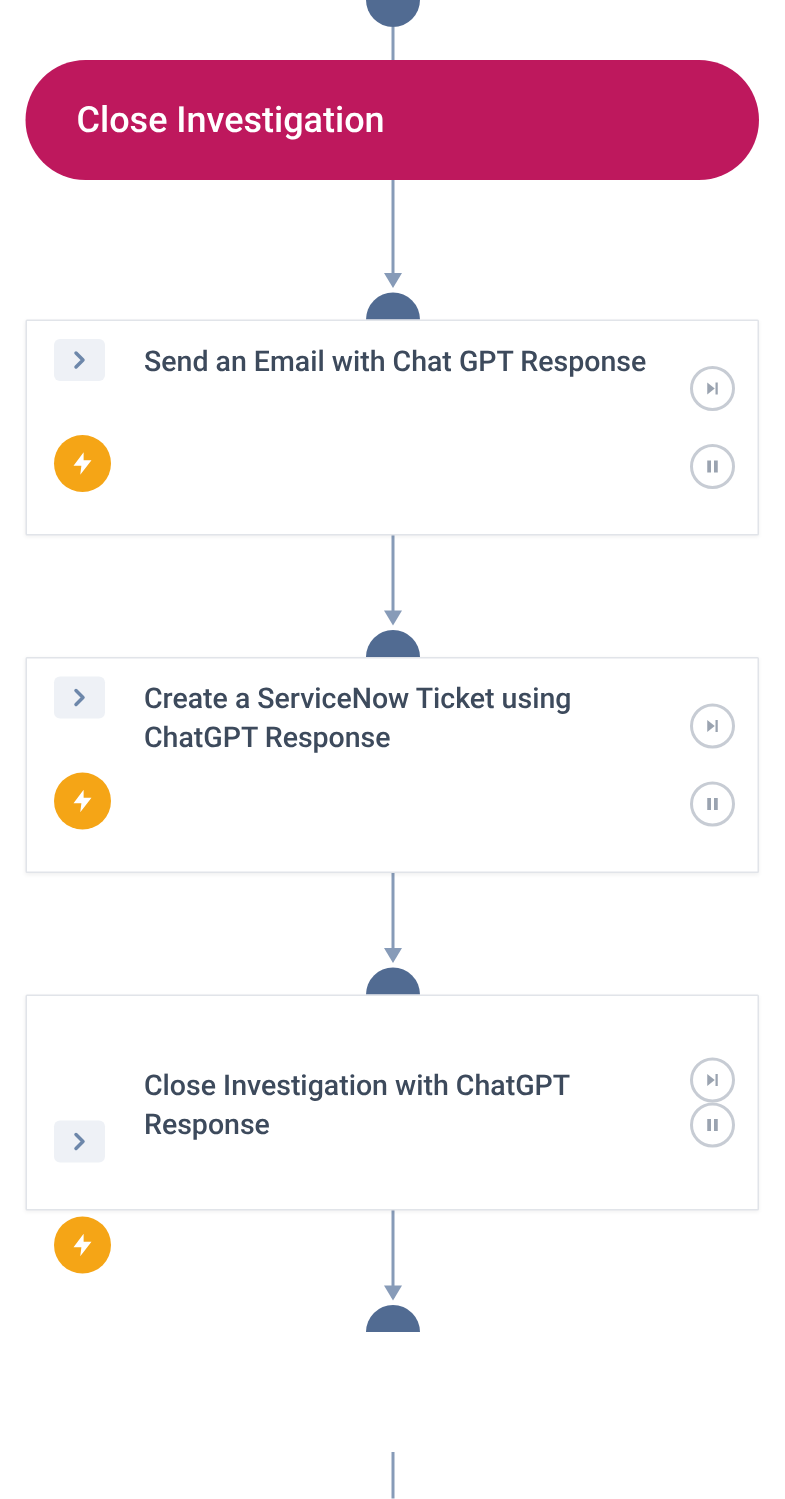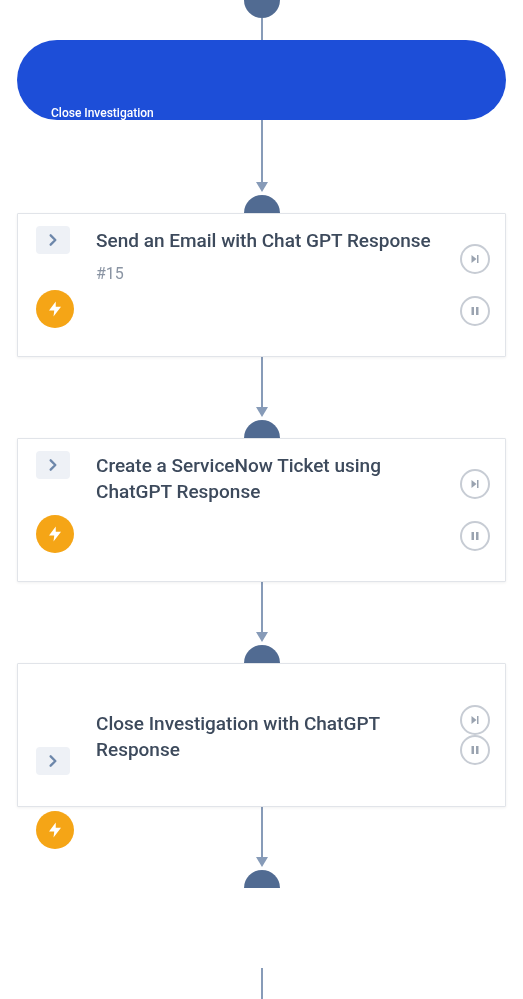--- a/index.html
+++ b/index.html
@@ -40,27 +40,27 @@
       background: #516b92;
       z-index: 1;
     }
     .cap-top { border-radius: 0 0 18px 18px; }
     .cap-bottom { border-radius: 18px 18px 0 0; }
     .pill {
       position: absolute;
       left: 17px;
       width: 489px;
       height: 80px;
-      background: #1d4ed8;
+      background: #be185d;
       border-radius: 40px;
       display: flex;
-      align-items: flex-end;
+      align-items: center;
       padding-left: 34px;
       color: #fff;
-      font-size: 12px;
+      font-size: 24px;
       font-weight: 500;
       z-index: 2;
     }
     .card {
       position: absolute;
       left: 17px;
       width: 489px;
       height: 144px;
       background: #fff;
       border: 1px solid #e1e4e9;
@@ -157,21 +157,20 @@
           </svg>
       </div>
       <div class="bolt-badge">
         <svg viewBox="0 0 24 24">
             <path d="M13 2 L4 14 H11 L10 22 L20 9 H13 Z" fill="#fff"></path>
           </svg>
       </div>
     </div>
     <div class="card-body">
       <div class="card-title">Send an Email with Chat GPT Response</div>
-      <div class="card-id">#15</div>
     </div>
     <div class="card-actions">
       <div class="action-btn">
         <svg viewBox="0 0 24 24">
             <path d="M5 4 L15 12 L5 20 Z" fill="#9aa3b0"></path>
             <rect x="16" y="4" width="3" height="16" fill="#9aa3b0"></rect>
           </svg>
       </div>
       <div class="action-btn">
         <svg viewBox="0 0 24 24">

